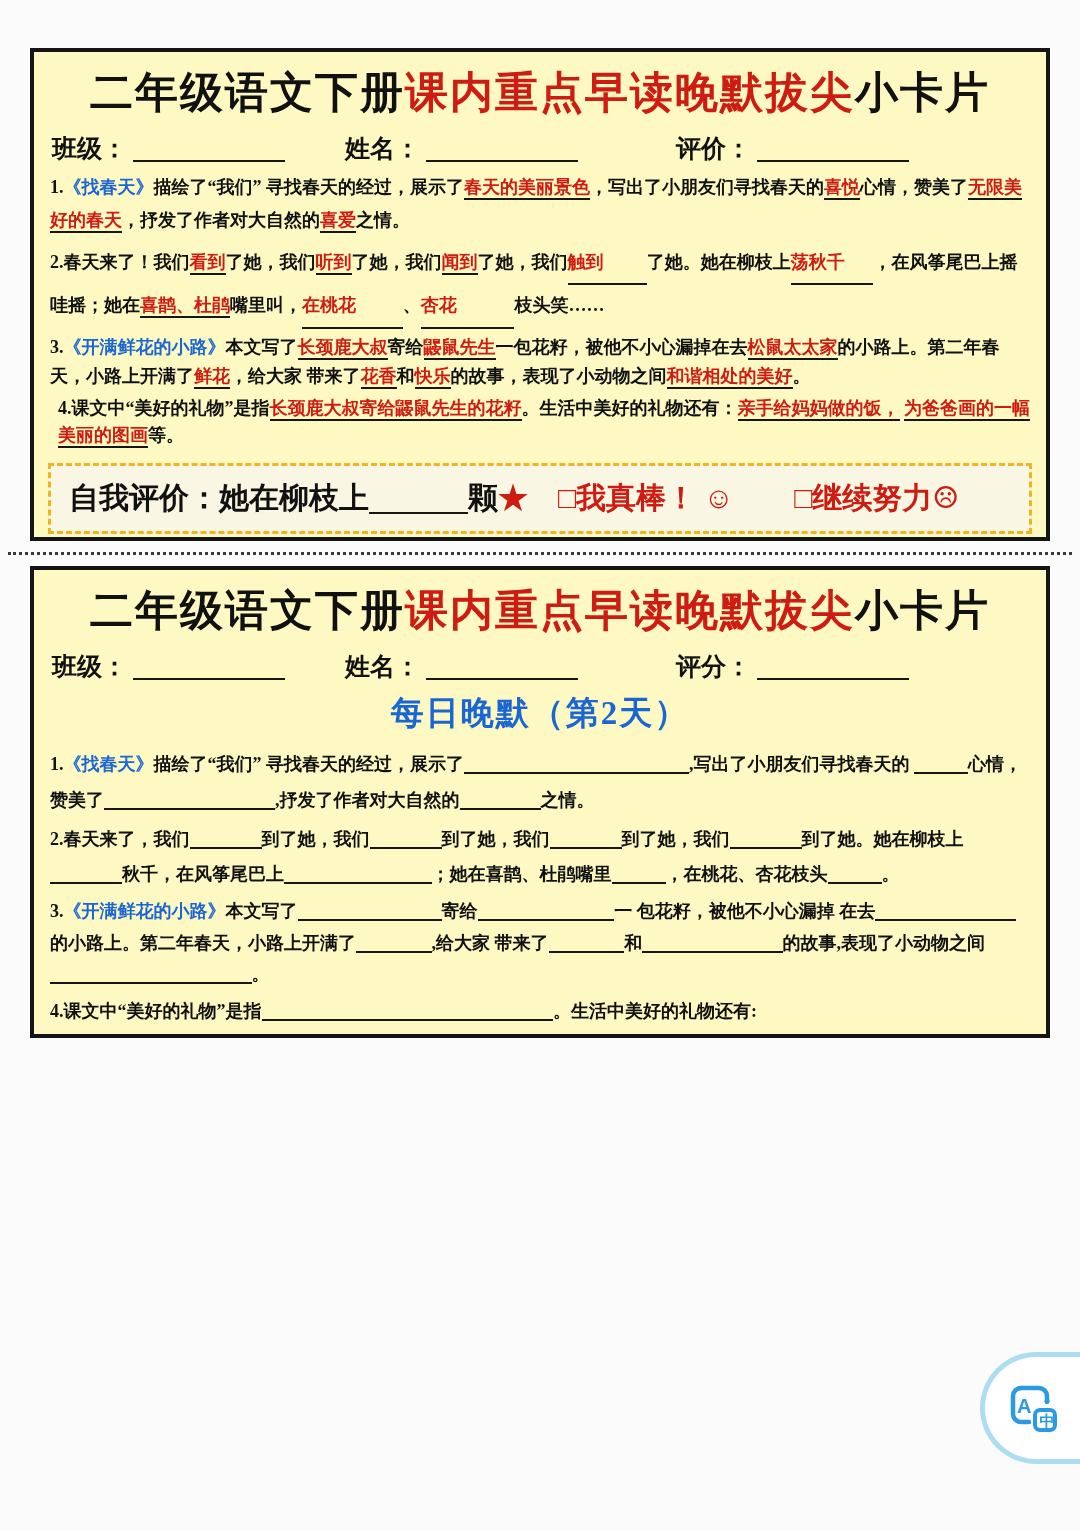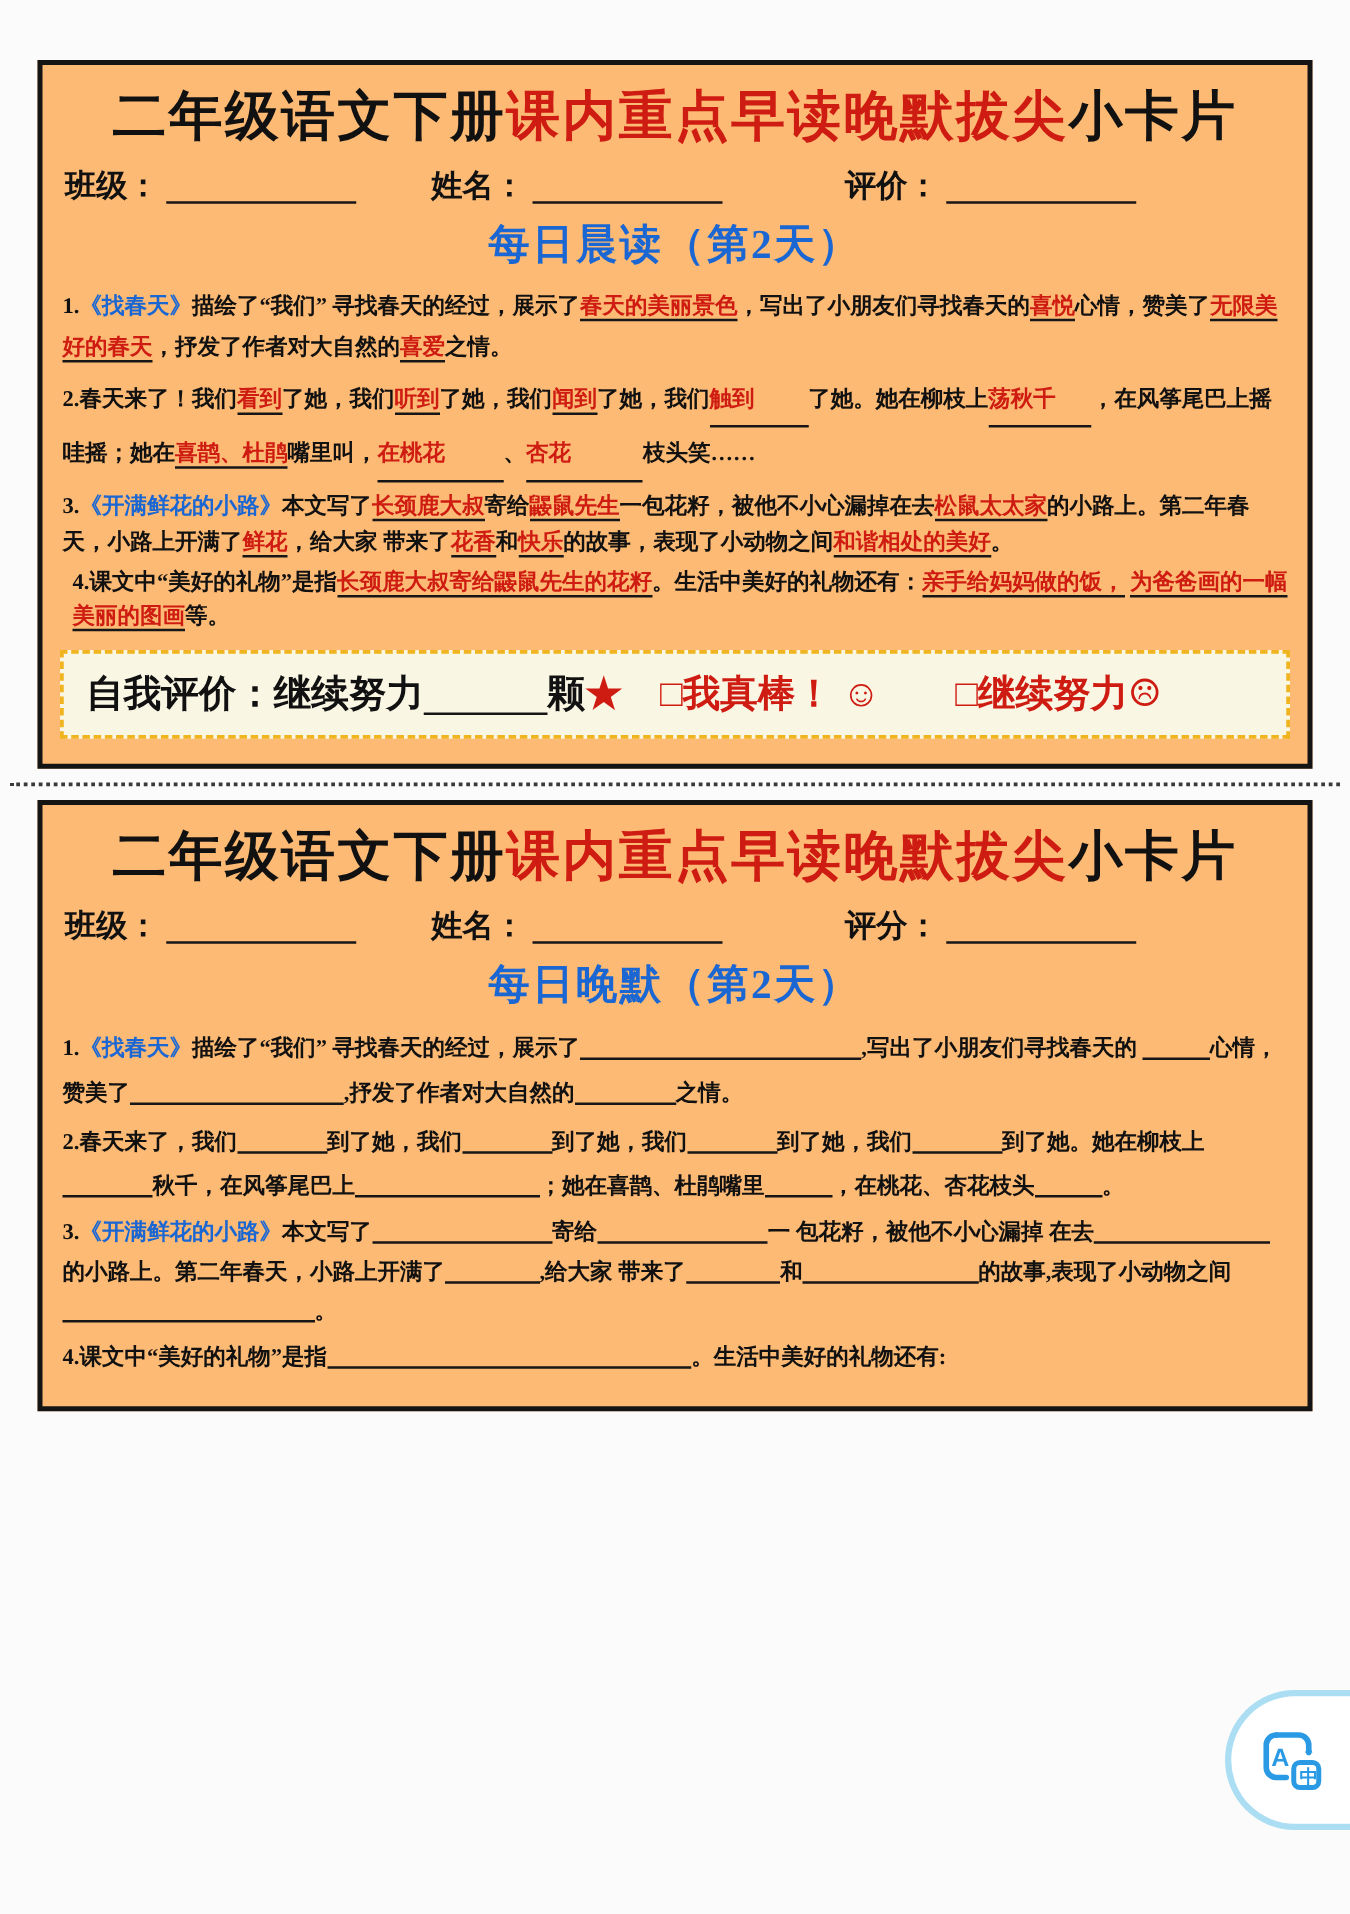--- a/index.html
+++ b/index.html
@@ -15,22 +15,22 @@
     width:1080px;height:1531px;
     background:#fbfbfb;
     position:relative;
     overflow:hidden;
     font-family:"Liberation Serif","DejaVu Serif",serif;
     color:var(--ink);
   }
   .card{
     margin:0 30px;
     border:4px solid #141414;
-    background:#fdba74;
-    padding:6px 14px 20px 14px;
+    background:#fef9c3;
+    padding:6px 14px 3px 14px;
   }
   .card.first{margin-top:48px;}
   .card-title{
     font-size:43px;
     font-weight:bold;
     text-align:center;
     letter-spacing:2px;
     margin:6px 0 10px 0;
     white-space:nowrap;
   }
@@ -137,28 +137,27 @@
       <span>班级：</span><span class="fieldline"></span>
     </span>
     <span class="field">
       <span>姓名：</span><span class="fieldline"></span>
     </span>
     <span class="field">
       <span>评价：</span><span class="fieldline"></span>
     </span>
   </div>
 
-  <h2 class="section-title">每日晨读（第2天）</h2>
 
   <div class="para lh-a"><span class="seg-n">1.</span><span class="seg-b">《找春天》</span><span class="seg-n">描绘了“我们” 寻找春天的经过，展示了</span><span class="seg-r">春天的美丽景色</span><span class="seg-n">，写出了小朋友们寻找春天的</span><span class="seg-r">喜悦</span><span class="seg-n">心情，赞美了</span><span class="seg-r">无限美好的春天</span><span class="seg-n">，抒发了作者对大自然的</span><span class="seg-r">喜爱</span><span class="seg-n">之情。</span></div>
   <div class="para lh-b"><span class="seg-n">2.春天来了！我们</span><span class="seg-r">看到</span><span class="seg-n">了她，我们</span><span class="seg-r">听到</span><span class="seg-n">了她，我们</span><span class="seg-r">闻到</span><span class="seg-n">了她，我们</span><span class="seg-rk" style="min-width: 4.4em;">触到</span><span class="seg-n">了她。她在柳枝上</span><span class="seg-rk" style="min-width: 4.6em;">荡秋千</span><span class="seg-n">，在风筝尾巴上摇哇摇；她在</span><span class="seg-r">喜鹊、杜鹃</span><span class="seg-n">嘴里叫，</span><span class="seg-rk" style="min-width: 5.6em;">在桃花</span><span class="seg-n">、</span><span class="seg-rk" style="min-width: 5.2em;">杏花</span><span class="seg-n">枝头笑……</span></div>
   <div class="para lh-c"><span class="seg-n">3.</span><span class="seg-b">《开满鲜花的小路》</span><span class="seg-n">本文写了</span><span class="seg-r">长颈鹿大叔</span><span class="seg-n">寄给</span><span class="seg-r">鼹鼠先生</span><span class="seg-n">一包花籽，被他不小心漏掉在去</span><span class="seg-r">松鼠太太家</span><span class="seg-n">的小路上。第二年春天，小路上开满了</span><span class="seg-r">鲜花</span><span class="seg-n">，给大家 带来了</span><span class="seg-r">花香</span><span class="seg-n">和</span><span class="seg-r">快乐</span><span class="seg-n">的故事，表现了小动物之间</span><span class="seg-r">和谐相处的美好</span><span class="seg-n">。</span></div>
   <div class="para lh-d"><span class="seg-n">4.课文中“美好的礼物”是指</span><span class="seg-r">长颈鹿大叔寄给鼹鼠先生的花籽</span><span class="seg-n">。生活中美好的礼物还有：</span><span class="seg-r">亲手给妈妈做的饭，</span><span class="seg-n"> </span><span class="seg-r">为爸爸画的一幅美丽的图画</span><span class="seg-n">等。</span></div>
 
-  <div class="eval"><span class="seg-n">自我评价：继续努力</span><span class="seg-blank" style="width: 3.3em;"></span><span class="seg-n">颗</span><span class="seg-rn">★</span><span class="seg-rn">　□我真棒！ ☺</span><span class="seg-rn">　　□继续努力☹</span></div>
+  <div class="eval"><span class="seg-n">自我评价：她在柳枝上</span><span class="seg-blank" style="width: 3.3em;"></span><span class="seg-n">颗</span><span class="seg-rn">★</span><span class="seg-rn">　□我真棒！ ☺</span><span class="seg-rn">　　□继续努力☹</span></div>
 </section>
 
 <div class="separator"></div>
 
 <section class="card">
   <h1 class="card-title"><span class="seg-n">二年级语文下册</span><span class="seg-rn">课内重点早读晚默拔尖</span><span class="seg-n">小卡片</span></h1>
 
   <div class="fields">
     <span class="field">
       <span>班级：</span><span class="fieldline"></span>

